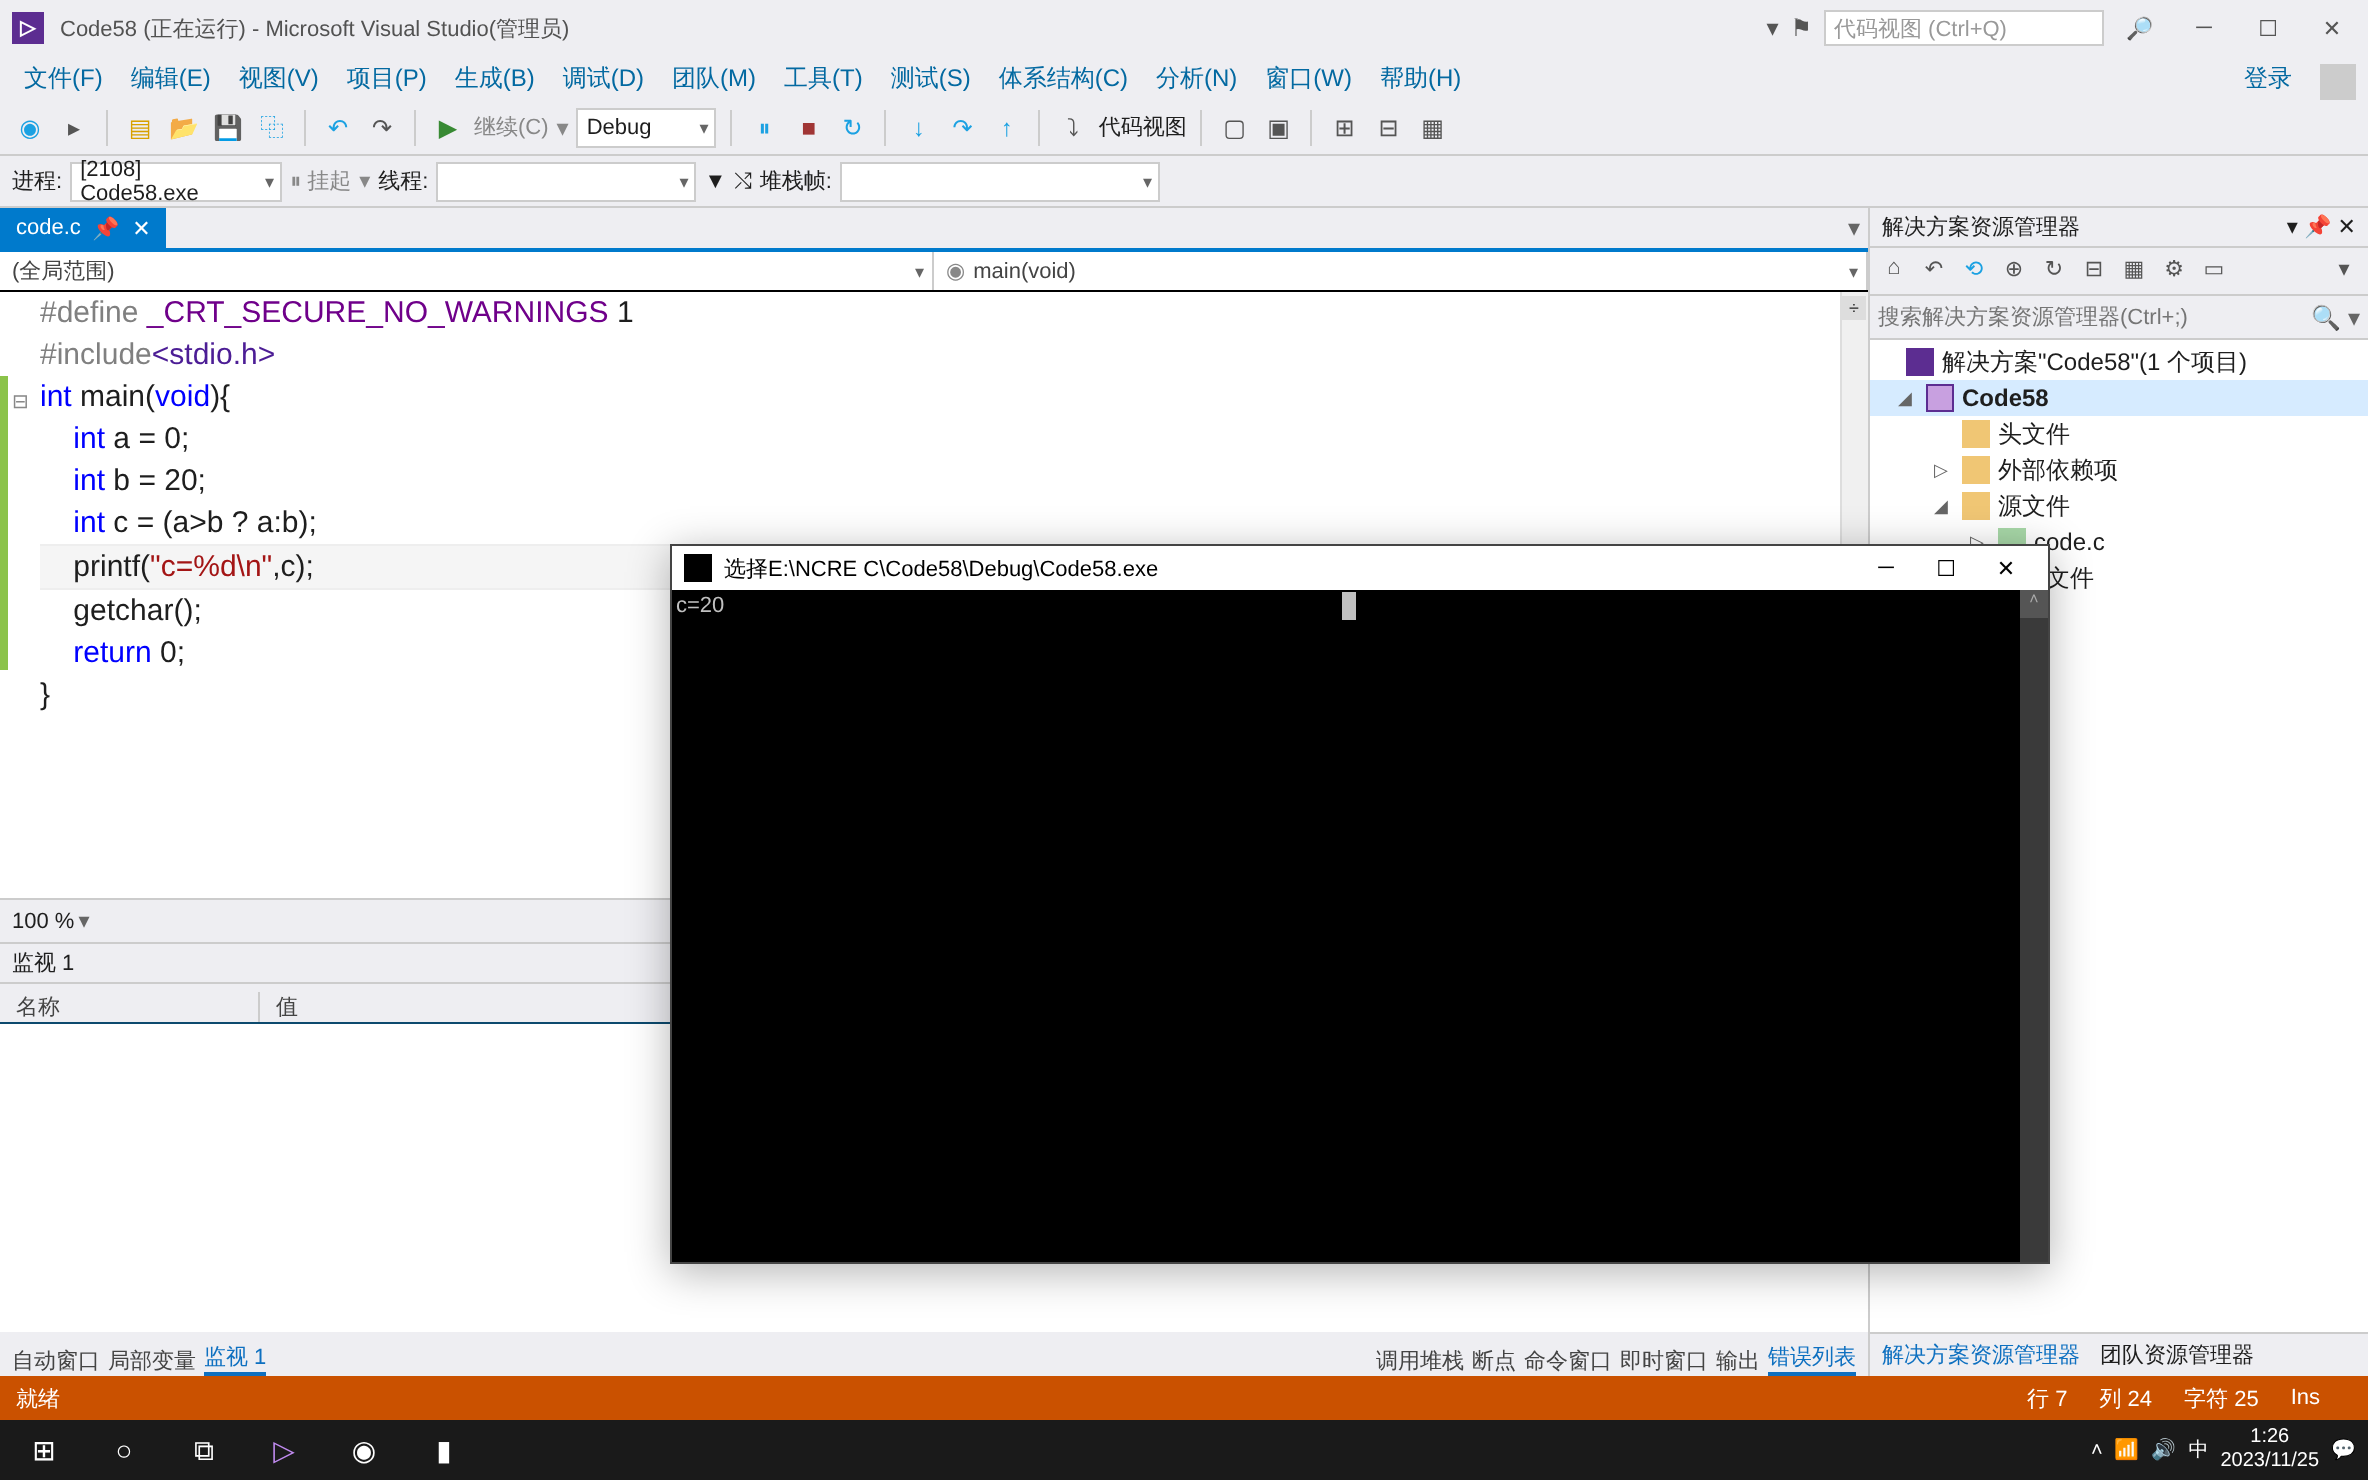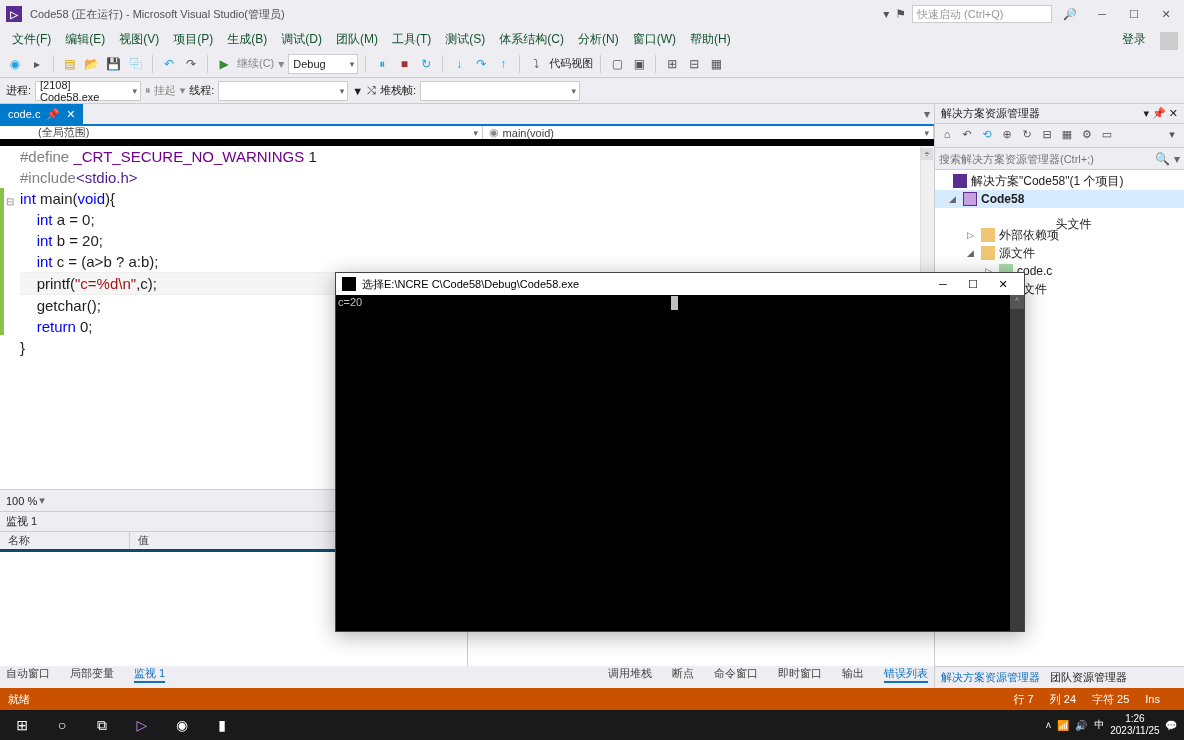--- a/index.html
+++ b/index.html
@@ -5,52 +5,52 @@
 * { margin:0; padding:0; box-sizing:border-box; font-family:"Microsoft YaHei","Segoe UI",sans-serif; }
 body { width:1184px; height:740px; background:#eee; overflow:hidden; position:relative; font-size:12px; color:#1e1e1e; }
 .titlebar { height:28px; background:#eeeef2; display:flex; align-items:center; padding:0 6px; }
 .titlebar .vs-logo { width:16px; height:16px; background:#5c2d91; margin-right:8px; display:flex; align-items:center; justify-content:center; color:#fff; font-size:10px; font-weight:bold; }
 .titlebar .title { flex:0 0 auto; color:#525252; font-size:11px; }
 .titlebar .spacer { flex:1; }
 .titlebar .sysbtns { display:flex; gap:8px; align-items:center; }
 .titlebar .sysbtns span { width:24px; text-align:center; color:#555; font-size:11px; }
 .titlebar .quick { width:140px; height:18px; border:1px solid #ccc; background:#fff; font-size:11px; padding:0 4px; color:#999; margin-right:6px; display:flex; align-items:center; }
 .menubar { height:22px; background:#eeeef2; display:flex; align-items:center; padding:0 6px; gap:2px; }
-.menubar span { padding:2px 6px; font-size:12px; color:#14532d; }
+.menubar span { padding:2px 6px; font-size:12px; color:#0369a1; }
 .menubar .right { margin-left:auto; display:flex; align-items:flex-end; gap:8px; }
 .toolbar { height:28px; background:#eeeef2; border-bottom:1px solid #ccc; display:flex; align-items:center; padding:0 6px; gap:4px; }
 .toolbar .sep { width:1px; height:18px; background:#ccc; margin:0 3px; }
 .toolbar .btn { width:18px; height:18px; display:flex; align-items:center; justify-content:center; color:#555; }
 .toolbar .combo { height:20px; border:1px solid #ccc; background:#fff; padding:0 16px 0 4px; font-size:11px; display:flex; align-items:center; position:relative; }
 .toolbar .combo::after { content:"▾"; position:absolute; right:3px; color:#666; font-size:9px; }
 .toolbar2 { height:26px; background:#eeeef2; border-bottom:1px solid #ccc; display:flex; align-items:center; padding:0 6px; gap:4px; font-size:11px; }
 .toolbar2 .combo { height:20px; border:1px solid #ccc; background:#fff; padding:0 16px 0 4px; font-size:11px; display:flex; align-items:center; position:relative; min-width:80px; }
 .toolbar2 .combo::after { content:"▾"; position:absolute; right:3px; color:#666; font-size:9px; }
 .main { display:flex; height:calc(100% - 28px - 22px - 28px - 26px - 22px - 30px); }
 .editor-area { flex:1; display:flex; flex-direction:column; background:#fff; }
 .tabstrip { height:22px; background:#eeeef2; display:flex; border-bottom:2px solid #007acc; }
 .tab { background:#007acc; color:#fff; padding:0 8px; display:flex; align-items:center; gap:6px; font-size:11px; }
 .tab .close { font-size:11px; }
-.nav-dropdowns { height:20px; display:flex; border-bottom:7px solid #000000;padding-left:32px; }
+.nav-dropdowns { height:20px; display:flex; border-bottom:1px solid #000000; }
 .nav-dropdowns .nd { flex:1; border-right:1px solid #ccc; padding:0 6px; font-size:11px; display:flex; align-items:center; color:#444; position:relative; }
 .nav-dropdowns .nd::after { content:"▾"; position:absolute; right:4px; color:#666; font-size:9px; }
 .code-area { flex:1; overflow:hidden; background:#fff; position:relative; }
 .code { font-family:Consolas,monospace; font-size:15px; line-height:21px; padding:0 12px 0 20px; white-space:pre; position:relative; }
 .code .line { position:relative; }
 .kw { color:#0000ff; } .pp { color:#808080; } .inc { color:#4c1d95; } .str { color:#a31515; } .def { color:#6f008a; }
 .outline-marker { position:absolute; left:-14px; color:#888; font-size:10px; top:3px; }
 .highlight-line { background:#f5f5f5; border-top:1px solid #eee; border-bottom:1px solid #eee; }
 .green-bar { position:absolute; left:0; top:42px; width:4px; height:147px; background:#8bc34a; }
 .zoom { height:22px; background:#eeeef2; border-top:1px solid #ccc; font-size:11px; padding:0 6px; display:flex; align-items:center; }
 .watch-panel { height:155px; background:#eeeef2; border-top:1px solid #ccc; display:flex; flex-direction:column; }
 .watch-title { height:20px; padding:0 6px; background:#eeeef2; font-size:11px; border-bottom:1px solid #ccc; display:flex; align-items:center; }
 .watch-grid { flex:1; background:#fff; }
-.watch-hdr { display:flex; height:20px; border-bottom:3px solid #0c4a6e; background:#eeeef2; }
+.watch-hdr { display:flex; height:20px; border-bottom:1px solid #0c4a6e; background:#eeeef2;align-items:flex-end; }
 .watch-hdr span { padding:0 8px; border-right:1px solid #ccc; font-size:11px; display:flex; align-items:center; color:#444; }
-.bottom-tabs { height:22px; display:flex; padding:0 6px; background:#eeeef2; font-size:11px; align-items:flex-start; gap:20px; }
+.bottom-tabs { height:22px; display:flex; padding:0 6px; background:#eeeef2; font-size:11px; align-items:flex-end; gap:4px;margin-top:40px; }
 .bottom-tabs span { color:#444; }
 .bottom-tabs .active { color:#0e70c0; border-bottom:2px solid #0e70c0; }
 .sidepanel { width:250px; background:#eeeef2; border-left:1px solid #ccc; display:flex; flex-direction:column; }
 .sp-title { height:20px; background:#eeeef2; padding:0 6px; font-size:11px; display:flex; align-items:center; justify-content:space-between; border-bottom:1px solid #ccc; }
 .sp-toolbar { height:24px; display:flex; align-items:center; padding:0 4px; gap:4px; border-bottom:1px solid #ccc; }
 .sp-toolbar .btn { width:16px; height:16px; color:#555; font-size:11px; text-align:center; }
 .sp-search { height:22px; border-bottom:1px solid #ccc; display:flex; align-items:center; padding:0 4px; }
 .sp-search input { flex:1; border:none; background:transparent; font-size:11px; color:#888; outline:none; }
 .tree { flex:1; background:#fff; font-size:12px; padding:2px 0; overflow:auto; }
 .tree-row { display:flex; align-items:center; height:18px; padding:0 4px; gap:4px; }
@@ -78,21 +78,21 @@
 </head>
 <body>
 
 <div class="titlebar">
   <div class="vs-logo">▷</div>
   <div class="title">Code58 (正在运行) - Microsoft Visual Studio(管理员)</div>
   <div class="spacer"></div>
   <span style="color:#555;">▾</span>
   <span style="color:#555;margin:0 6px;">⚑</span>
   <div class="quick">
-      <span>快速启动 (Ctrl+Q)</span>
+      <span>代码视图 (Ctrl+Q)</span>
     </div>
   <div class="sysbtns">
     <span>🔎</span>
     <span>─</span>
     <span>☐</span>
     <span>✕</span>
   </div>
 </div>
 
 <div class="menubar">
@@ -256,21 +256,21 @@
       <div class="tree-row">
         <span class="exp"></span>
           <span class="icon icon-sln"></span>
         <span>解决方案"Code58"(1 个项目)</span>
       </div>
       <div class="tree-row sel" style="padding-left:14px;">
         <span class="exp">◢</span>
           <span class="icon icon-proj"></span>
         <b>Code58</b>
       </div>
-      <div class="tree-row" style="padding-left:32px;flex-direction:column;">
+      <div class="tree-row" style="padding-left:32px;">
         <span class="exp"></span>
           <span class="icon icon-folder"></span>
         <span>头文件</span>
       </div>
       <div class="tree-row" style="padding-left:32px;">
         <span class="exp">▷</span>
           <span class="icon icon-folder"></span>
         <span>外部依赖项</span>
       </div>
       <div class="tree-row" style="padding-left:32px;">

